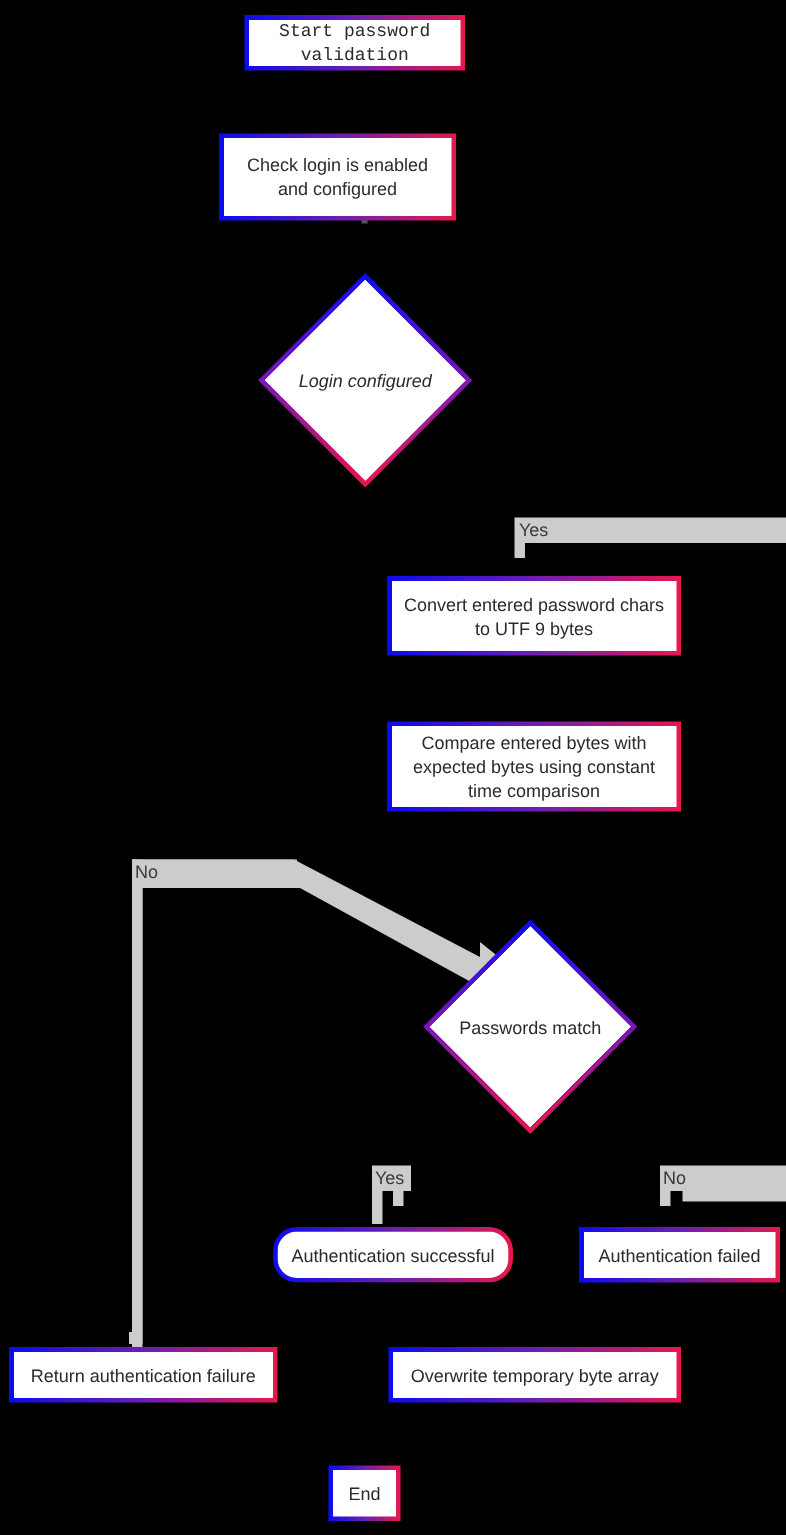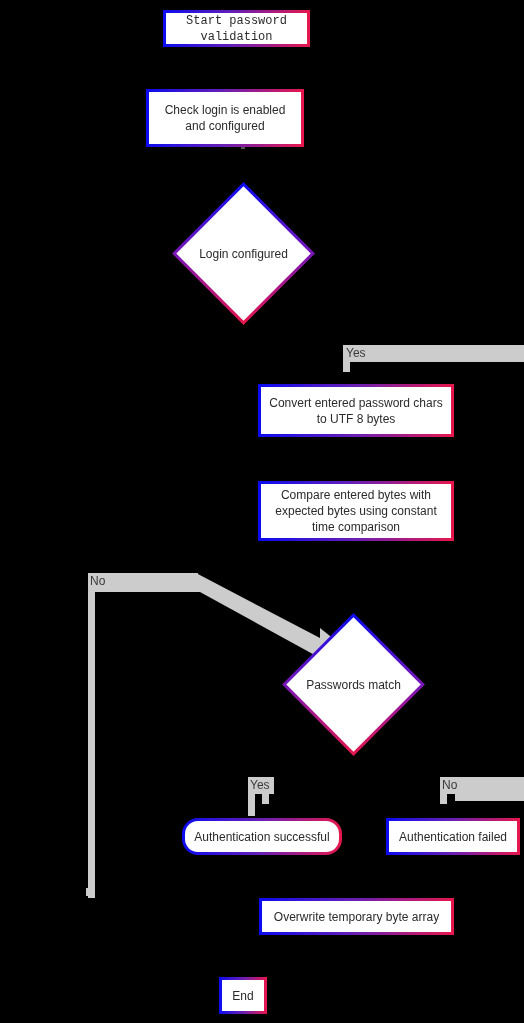--- a/index.html
+++ b/index.html
@@ -123,46 +123,49 @@
   </svg>
 
   <div class="node" style="left:163px; top:10px; width:147px; height:37px;font-family:Liberation Mono, monospace;">
     <span>Start password validation</span>
   </div>
 
   <div class="node" style="left:146px; top:89px; width:158px; height:58px;">
     <span>Check login is enabled and configured</span>
   </div>
 
-  <div class="diamond-wrap" style="left:193px; top:203px; width:101px; height:101px;">
+  <div class="diamond-wrap" style="left:193px; top:203px; width:101px; height:101px;font-style:italic;">
     <div class="diamond-shape"></div>
     <div class="diamond-label">Login configured</div>
   </div>
 
   <div class="node" style="left:258px; top:384px; width:196px; height:53px;">
-    <span>Convert entered password chars to UTF 8 bytes</span>
+    <span>Convert entered password chars to UTF 9 bytes</span>
   </div>
 
   <div class="node" style="left:258px; top:481px; width:196px; height:60px;">
     <span>Compare entered bytes with expected bytes using constant time comparison</span>
   </div>
 
   <div class="diamond-wrap" style="left:303px; top:634px; width:101px; height:101px;">
     <div class="diamond-shape"></div>
     <div class="diamond-label">Passwords match</div>
   </div>
 
   <div class="node" style="left:182px; top:818px; width:160px; height:37px;border-radius:16px;">
     <span>Authentication successful</span>
   </div>
 
   <div class="node" style="left:386px; top:818px; width:134px; height:37px;">
     <span>Authentication failed</span>
   </div>
 
+  <div class="node" style="left:6px; top:898px; width:179px; height:37px;">
+    <span>Return authentication failure</span>
+  </div>
 
   <div class="node" style="left:259px; top:898px; width:195px; height:37px;">
     <span>Overwrite temporary byte array</span>
   </div>
 
   <div class="node" style="left:219px; top:977px; width:48px; height:37px;">
     <span>End</span>
   </div>
 
   <div class="edge-label" style="left:346px; top:346px;">Yes</div>

